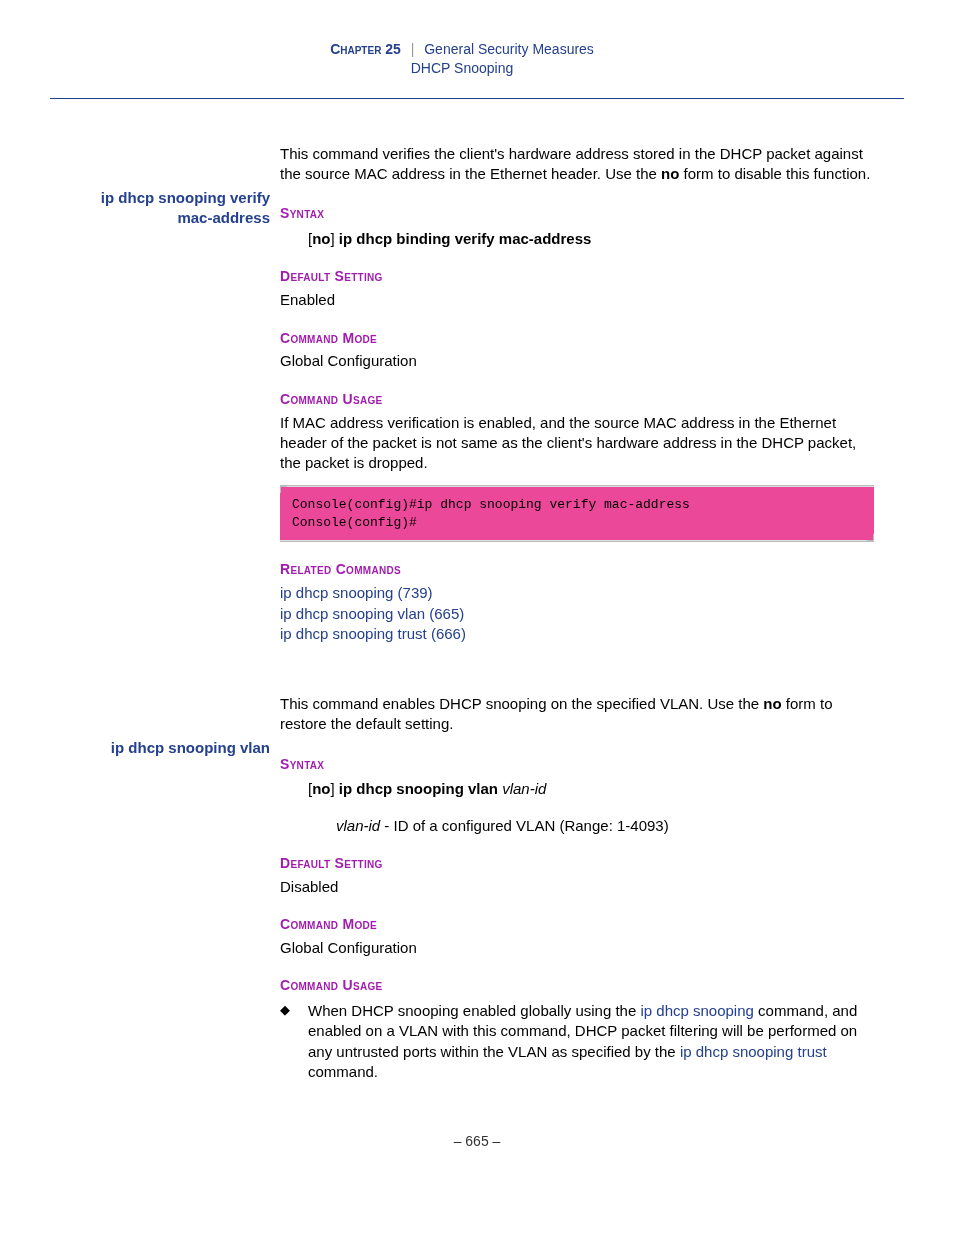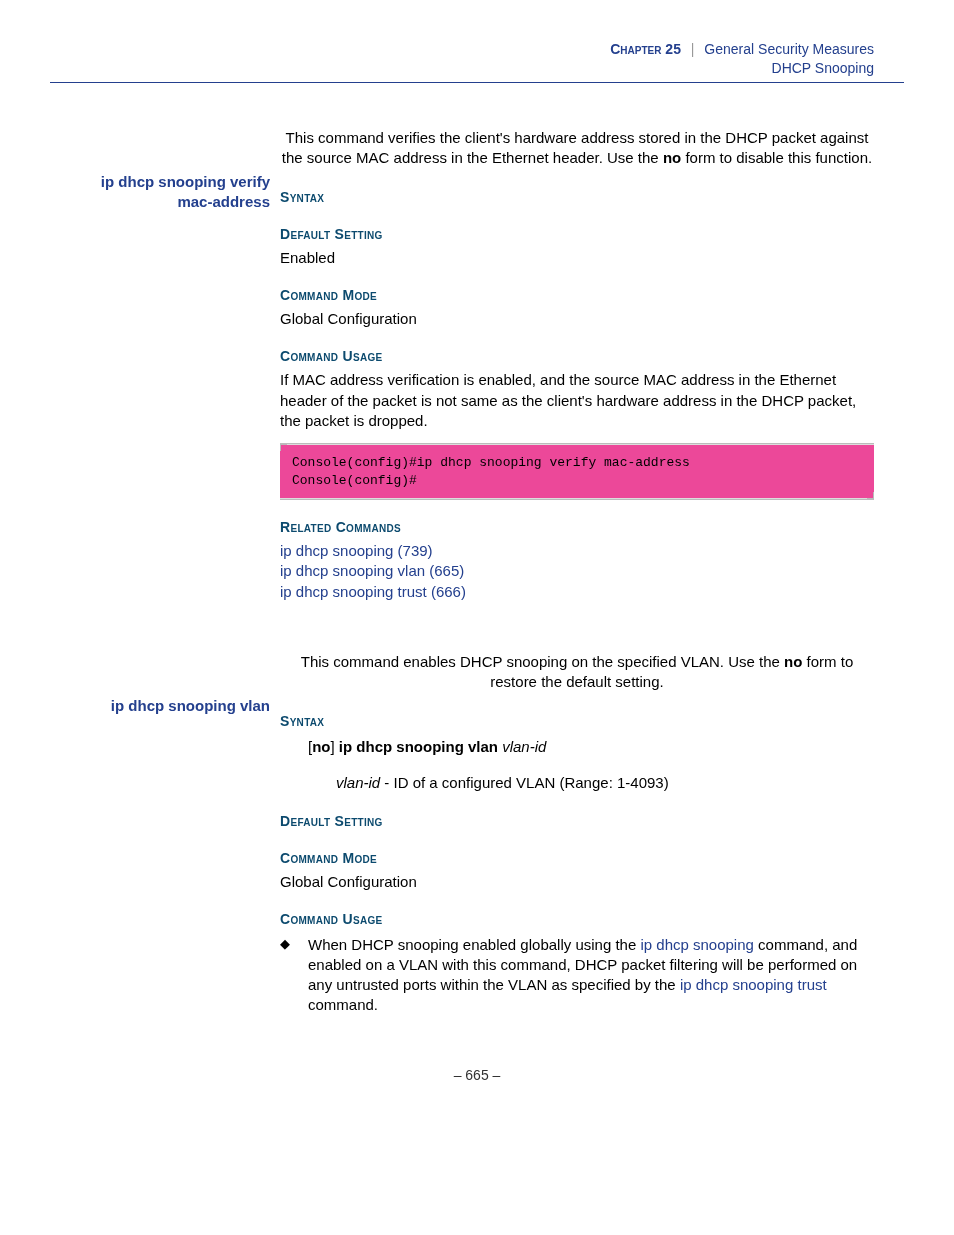--- a/index.html
+++ b/index.html
@@ -11,25 +11,25 @@
     line-height: 1.35;
   }
   .page {
     width: 954px;
     min-height: 1235px;
     position: relative;
     box-sizing: border-box;
     padding: 40px 80px 30px 80px;
   }
   .header {
-    text-align: right;
+    text-align: center;
     font-size: 14px;
     color: #24408e;
     border-bottom: 1px solid #24408e;
-    padding-bottom: 4px;
+    padding-bottom: 20px;
     margin-bottom: 45px;
     margin-left: -30px;
     margin-right: -30px;
     padding-right: 30px;
   }
   .header .chapter { font-weight: bold; }
   .header .chapnum { font-variant: small-caps; }
   .header .sep { color: #999; margin: 0 6px; }
   .header .line2 { color: #24408e; }
   .sidecol {
@@ -42,24 +42,24 @@
   }
   .sideheading {
     font-weight: bold;
     color: #24408e;
     font-size: 15px;
     font-family: Arial, Helvetica, sans-serif;
   }
   .maincol {
     flex: 1;
   }
-  .desc { margin-bottom: 20px; text-align: center; }
+  .desc { margin-bottom: 20px; }
   .sc-head {
     font-variant: small-caps;
-    color: #0c4a6e;
+    color: #a21caf;
     font-weight: bold;
     font-size: 14px;
     margin-top: 18px;
     letter-spacing: 0.3px;
   }
   .indent1 { margin-left: 28px; margin-top: 6px; }
   .indent2 { margin-left: 56px; margin-top: 16px; }
   .body-text { margin-top: 4px; }
   .link { color: #24408e; }
   .code-block {
@@ -119,20 +119,23 @@
   <div class="section">
     <div class="sidecol">
       <div class="sideheading">ip dhcp snooping verify mac-address</div>
     </div>
     <div class="maincol">
       <div class="desc">
         <span>This command verifies the client's hardware address stored in the DHCP packet against the source MAC address in the Ethernet header. Use the </span><span class="bold">no</span><span> form to disable this function.</span>
       </div>
 
       <div class="sc-head">Syntax</div>
+      <div class="indent1">
+        <span>[</span><span class="bold">no</span><span>] </span><span class="bold">ip dhcp binding verify mac-address</span>
+      </div>
 
       <div class="sc-head">Default Setting</div>
       <div class="body-text">Enabled</div>
 
       <div class="sc-head">Command Mode</div>
       <div class="body-text">Global Configuration</div>
 
       <div class="sc-head">Command Usage</div>
       <div class="body-text">If MAC address verification is enabled, and the source MAC address in the Ethernet header of the packet is not same as the client's hardware address in the DHCP packet, the packet is dropped.</div>
 
@@ -160,20 +163,21 @@
 
       <div class="sc-head">Syntax</div>
       <div class="indent1">
         <span>[</span><span class="bold">no</span><span>] </span><span class="bold">ip dhcp snooping vlan </span><span class="italic">vlan-id</span>
       </div>
       <div class="indent2">
         <span class="italic">vlan-id</span><span> - ID of a configured VLAN (Range: 1-4093)</span>
       </div>
 
       <div class="sc-head">Default Setting</div>
+      <div class="body-text">Disabled</div>
 
       <div class="sc-head">Command Mode</div>
       <div class="body-text">Global Configuration</div>
 
       <div class="sc-head">Command Usage</div>
       <div class="bullet-row">
         <div class="bullet-sym">◆</div>
         <div>
           <span>When DHCP snooping enabled globally using the </span><span class="link">ip dhcp snooping</span><span> command, and enabled on a VLAN with this command, DHCP packet filtering will be performed on any untrusted ports within the VLAN as specified by the </span><span class="link">ip dhcp snooping trust</span><span> command.</span>
         </div>

